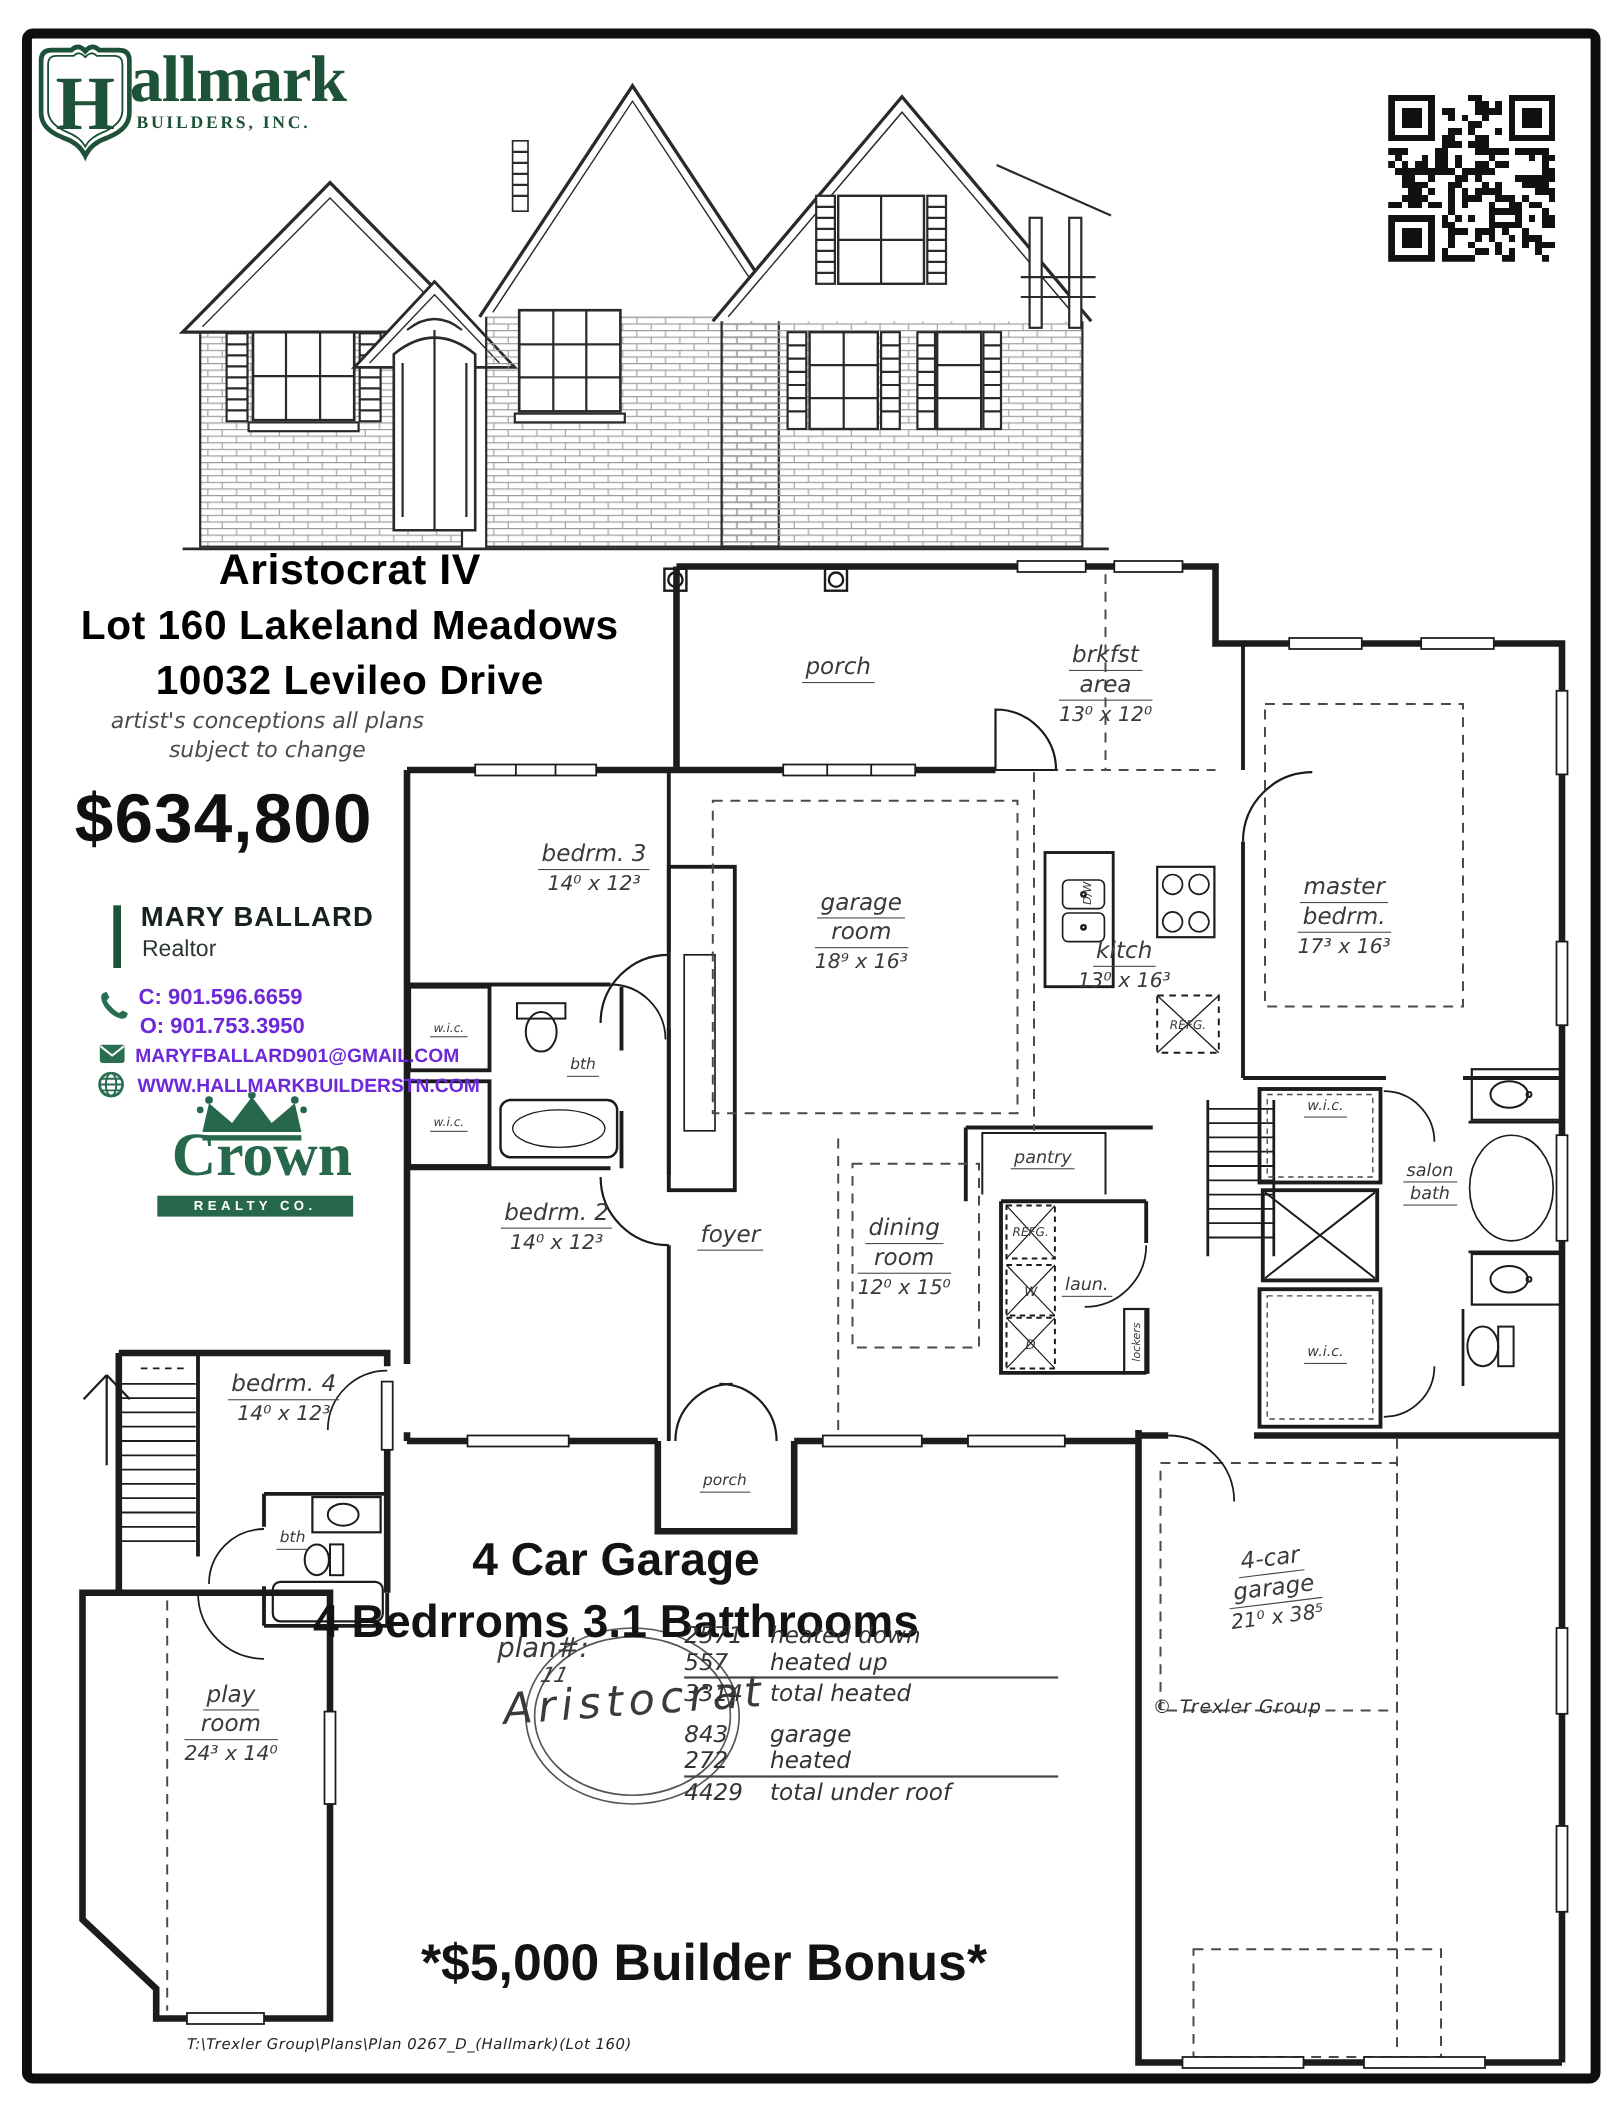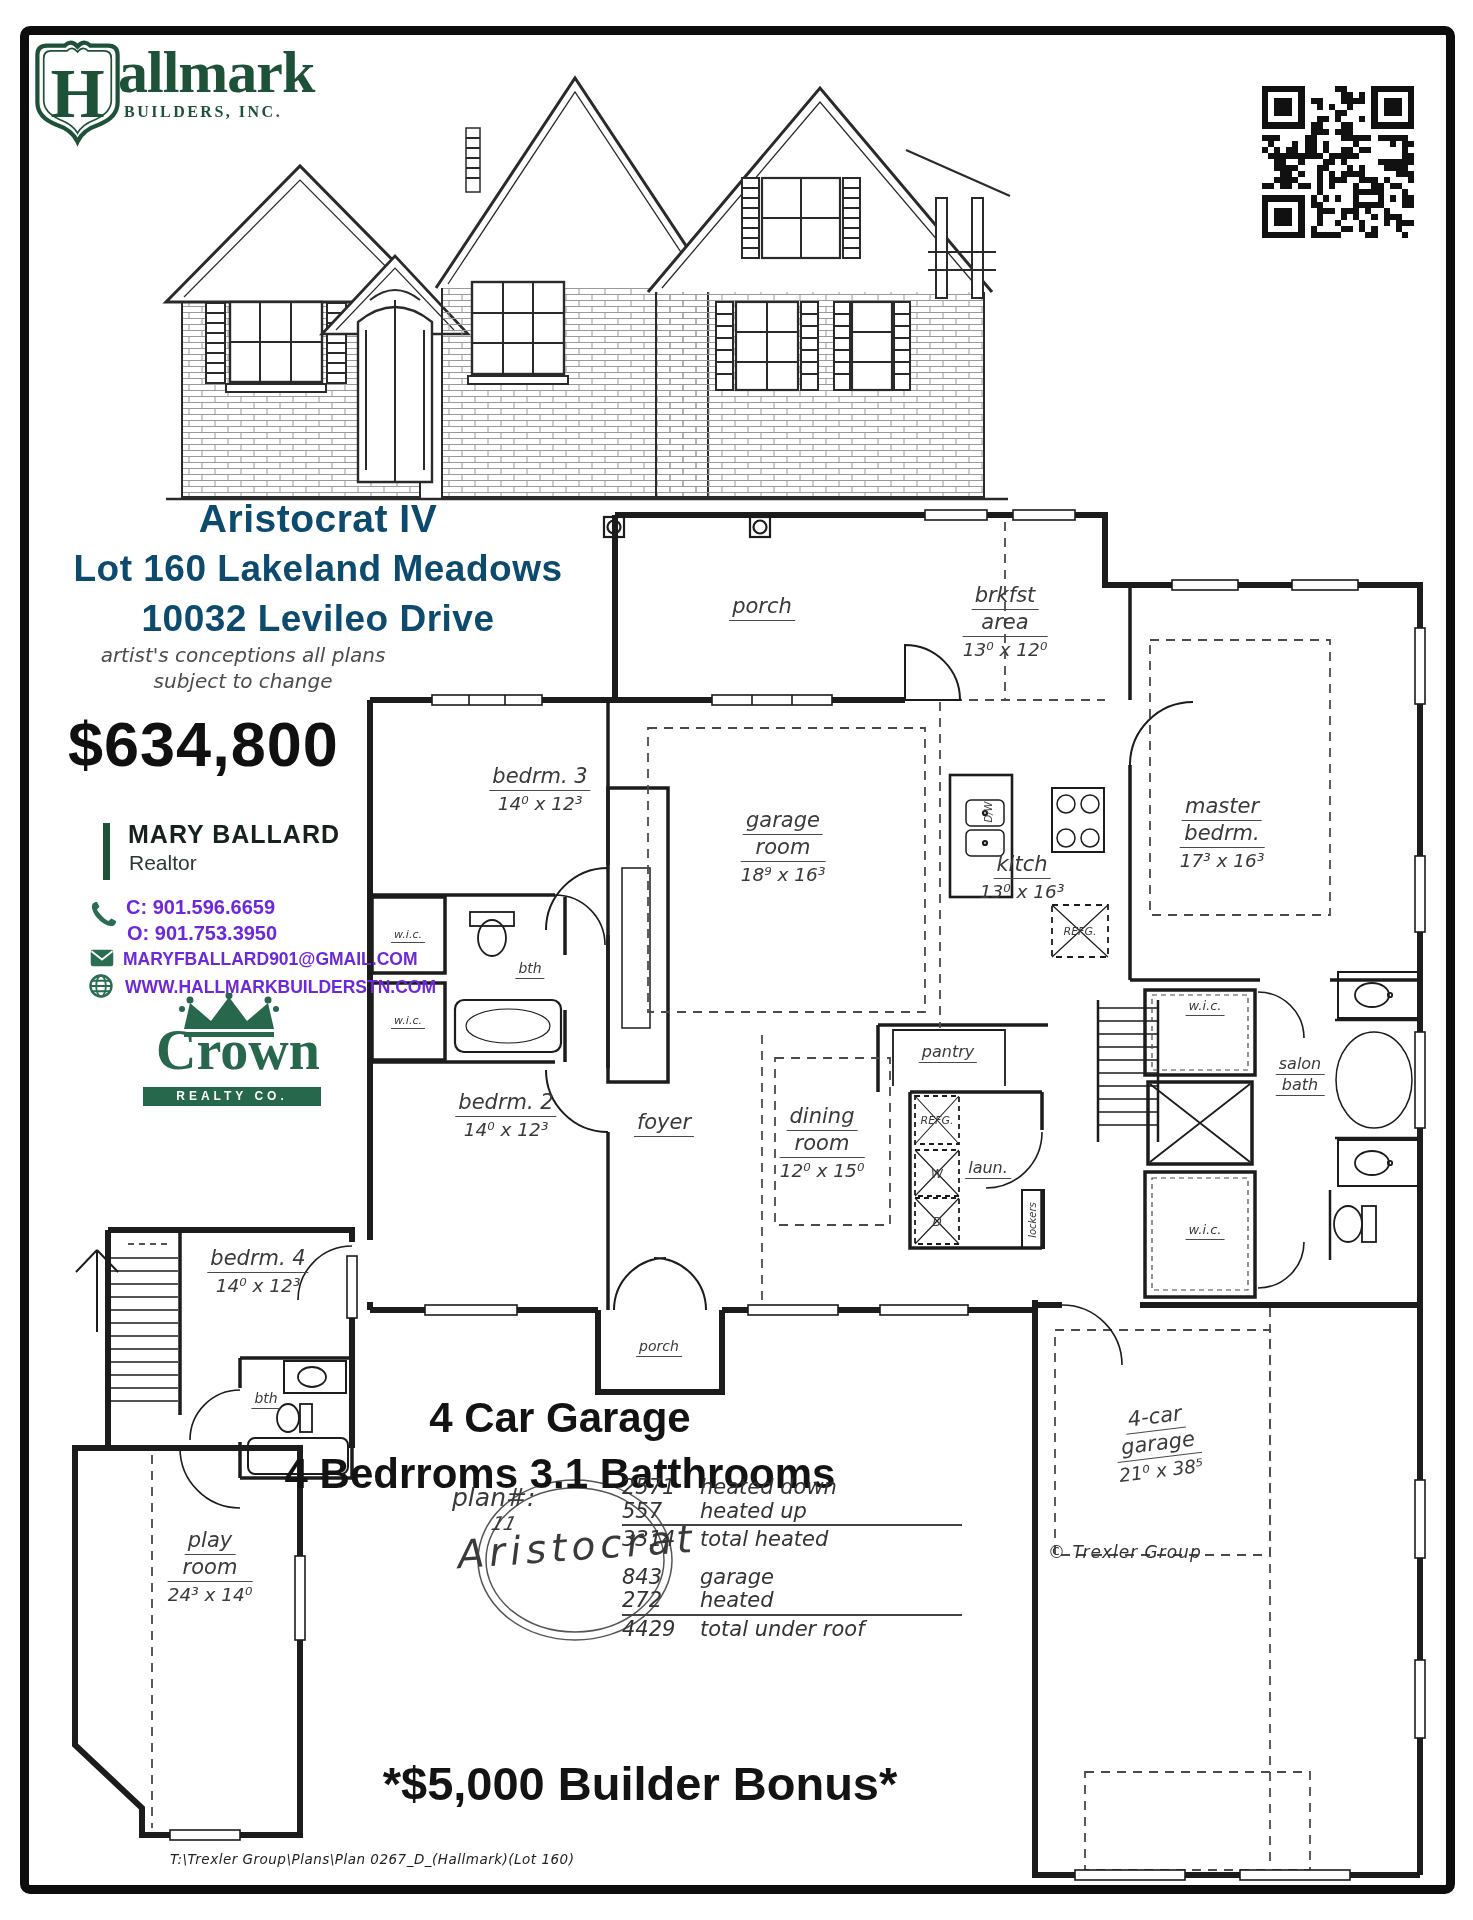--- a/index.html
+++ b/index.html
@@ -5,21 +5,21 @@
   html,body{margin:0;padding:0;background:#e8e8e8;}
   .page{position:relative;width:1473px;height:1920px;background:#ffffff;overflow:hidden;
         font-family:"Liberation Sans","DejaVu Sans",sans-serif;}
   .frame{position:absolute;left:20px;top:26px;width:1417px;height:1850px;
          border:9px solid #0d0d0d;border-radius:10px;z-index:1;}
   .abs{position:absolute;}
   svg.art{position:absolute;left:0;top:0;z-index:2;}
   .z3{z-index:3;}
   
   .title-block{position:absolute;left:28px;top:494px;width:580px;text-align:center;
-               font-weight:bold;font-size:37px;line-height:50px;color:#0c4a6e;z-index:3;letter-spacing:.5px;}
+               font-weight:bold;font-size:37px;line-height:50px;color:#000000;z-index:3;letter-spacing:.5px;}
   .disclaimer{position:absolute;left:28px;top:642px;width:430px;text-align:center;
               font-style:italic;font-family:"DejaVu Sans",sans-serif;font-size:20px;line-height:26px;color:#4c4c4c;z-index:3;}
   .price{position:absolute;left:68px;top:708px;font-size:63px;font-weight:bold;color:#101010;letter-spacing:1px;z-index:3;}
   
   .agent-bar{position:absolute;left:103px;top:823px;width:7px;height:57px;background:#1d5138;z-index:3;}
   .agent-name{position:absolute;left:128px;top:820px;font-size:25px;font-weight:bold;color:#17221c;letter-spacing:1px;z-index:3;}
   .agent-title{position:absolute;left:129px;top:851px;font-size:21px;color:#2c382f;z-index:3;}
   .contact{position:absolute;font-size:20px;font-weight:bold;color:#6d28d9;z-index:3;white-space:nowrap;text-align:center;}
   .contact.small{font-size:17.5px;}
   .cicon{position:absolute;z-index:3;}

